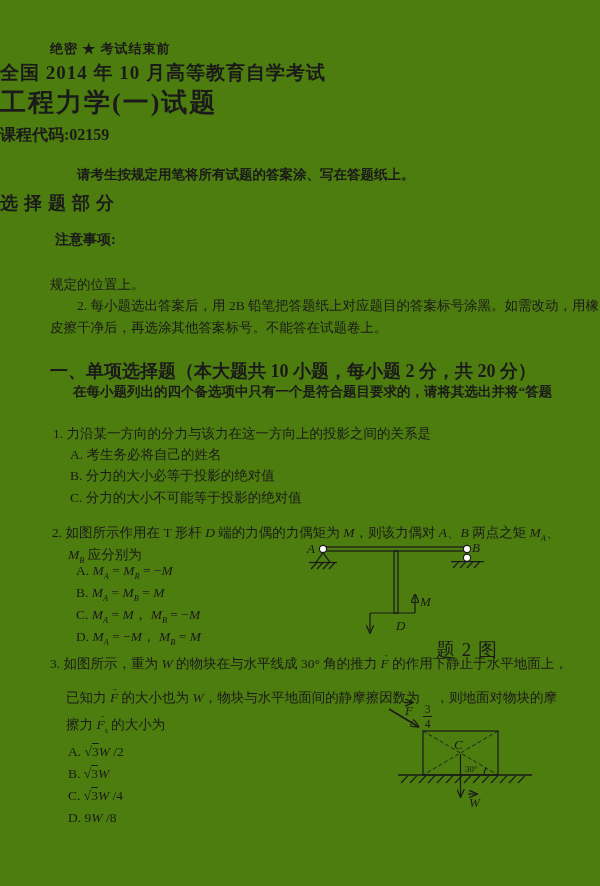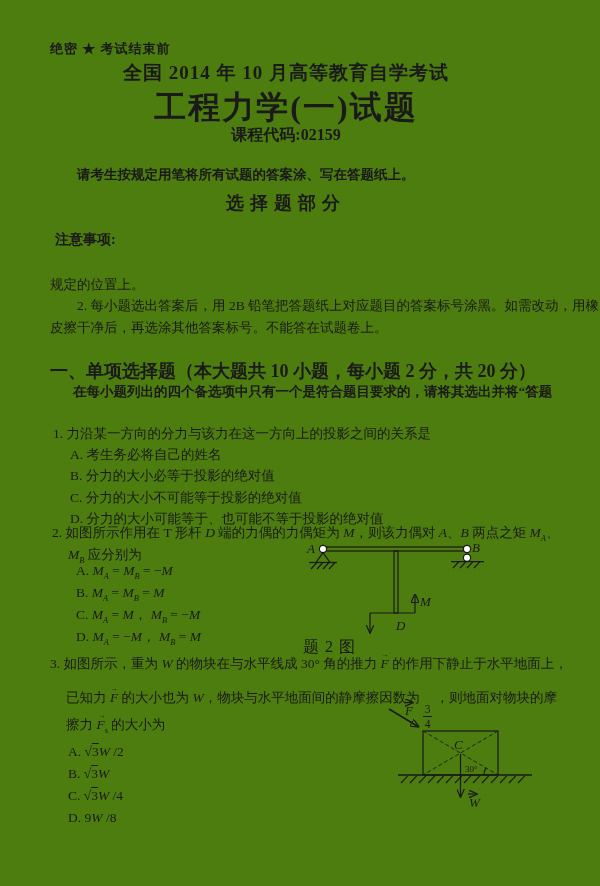--- a/index.html
+++ b/index.html
@@ -1,64 +1,63 @@
 <!DOCTYPE html>
 <html><head>
 <meta charset="utf-8">
 <style>
   html,body{margin:0;padding:0;background:#fdfdfd;}
   .page{position:relative;width:600px;height:886px;background:#4d7c0f;overflow:hidden;
         font-family:"Liberation Serif","DejaVu Serif",serif;color:#1a1a1a;}
   .t{position:absolute;white-space:nowrap;font-size:13.5px;line-height:1.25;}
   .b{font-weight:bold;}
-  .ctr{left:0;width:572px;text-align:center;}
+  .ctr{left:0;width:572px;}
   .t i{font-style:italic;}
   sub{font-size:0.62em;line-height:0;}
   .vec{position:relative;display:inline-block;}
   .vec::after{content:"→";position:absolute;left:50%;top:-0.72em;transform:translateX(-50%) scaleX(.85);
               font-size:0.6em;font-style:normal;letter-spacing:0;}
   .frac{display:inline-flex;flex-direction:column;align-items:center;font-size:11.5px;
         line-height:1.25;vertical-align:-0.95em;margin:0 3px;}
   .frac .num{border-bottom:1.2px solid #1a1a1a;padding:0 2px;}
   .rad{text-decoration:overline;}
   .fig{position:absolute;}
   .fig line,.fig path,.fig rect,.fig circle{stroke:#1a1a1a;fill:none;stroke-width:1.2;}
   .fig .thick{stroke-width:1.5;}
   .fig .dash{stroke-dasharray:4,2.5;stroke-width:0.9;}
   .fig circle{fill:#fdfdfd;}
   .fig text{font-family:"Liberation Serif","DejaVu Serif",serif;font-style:italic;
             font-size:13px;fill:#1a1a1a;stroke:none;}
   .fig text.sm{font-size:9px;font-style:normal;}
-  .figcap{position:absolute;font-size:16px;text-align:left;letter-spacing:1px;}
+  .figcap{position:absolute;font-size:19px;text-align:right;letter-spacing:1px;}
 </style>
 </head>
 <body>
 
 <div class="page">
 
   <div class="t b" style="left:50px;top:41px;font-size:13px;letter-spacing:1px">绝密 ★ 考试结束前</div>
   <div class="t b ctr" style="top:61px;font-size:19px;letter-spacing:1px">全国 2014 年 10 月高等教育自学考试</div>
-  <div class="t b ctr" style="top:87px;font-size:32px;letter-spacing:2px">工程力学(一)试题</div>
+  <div class="t b ctr" style="top:87px;font-size:26px;letter-spacing:2px">工程力学(一)试题</div>
   <div class="t b ctr" style="top:125px;font-size:16px">课程代码:02159</div>
   <div class="t b" style="left:77px;top:167px">请考生按规定用笔将所有试题的答案涂、写在答题纸上。</div>
   <div class="t b ctr" style="top:192px;font-size:18px;letter-spacing:6px">选择题部分</div>
 
   <div class="t b" style="left:55px;top:231px;font-size:14px">注意事项:</div>
   <div class="t" style="left:50px;top:277px">规定的位置上。</div>
   <div class="t" style="left:77px;top:298px">2. 每小题选出答案后，用 2B 铅笔把答题纸上对应题目的答案标号涂黑。如需改动，用橡</div>
   <div class="t" style="left:50px;top:320px">皮擦干净后，再选涂其他答案标号。不能答在试题卷上。</div>
 
   <div class="t b" style="left:50px;top:360px;font-size:18px">一、单项选择题（本大题共 10 小题，每小题 2 分，共 20 分）</div>
   <div class="t b" style="left:73px;top:384px">在每小题列出的四个备选项中只有一个是符合题目要求的，请将其选出并将“答题</div>
 
   <div class="t" style="left:53px;top:426px">1. 力沿某一方向的分力与该力在这一方向上的投影之间的关系是</div>
   <div class="t" style="left:70px;top:447px">A. 考生务必将自己的姓名</div>
   <div class="t" style="left:70px;top:468px">B. 分力的大小必等于投影的绝对值</div>
   <div class="t" style="left:70px;top:490px">C. 分力的大小不可能等于投影的绝对值</div>
-  <div class="t" style="left:70px;top:511px">D. 分力的大小可能等于、也可能不等于投影的绝对值</div>
 
   <div class="t" style="left:52px;top:525px">2. 如图所示作用在 T 形杆 <i>D</i> 端的力偶的力偶矩为 <i>M</i>，则该力偶对 <i>A</i>、<i>B</i> 两点之矩 <i>M<sub>A</sub></i>、</div>
   <div class="t" style="left:68px;top:547px"><i>M<sub>B</sub></i> 应分别为</div>
   <div class="t" style="left:76px;top:563px">A. <i>M<sub>A</sub></i> = <i>M<sub>B</sub></i> = −<i>M</i></div>
   <div class="t" style="left:76px;top:585px">B. <i>M<sub>A</sub></i> = <i>M<sub>B</sub></i> = <i>M</i></div>
   <div class="t" style="left:76px;top:607px">C. <i>M<sub>A</sub></i> = <i>M</i>， <i>M<sub>B</sub></i> = −<i>M</i></div>
   <div class="t" style="left:76px;top:629px">D. <i>M<sub>A</sub></i> = −<i>M</i>， <i>M<sub>B</sub></i> = <i>M</i></div>
 
   <svg class="fig" style="left:303px;top:536px" width="195" height="105" viewBox="0 0 195 105">
     <defs>

